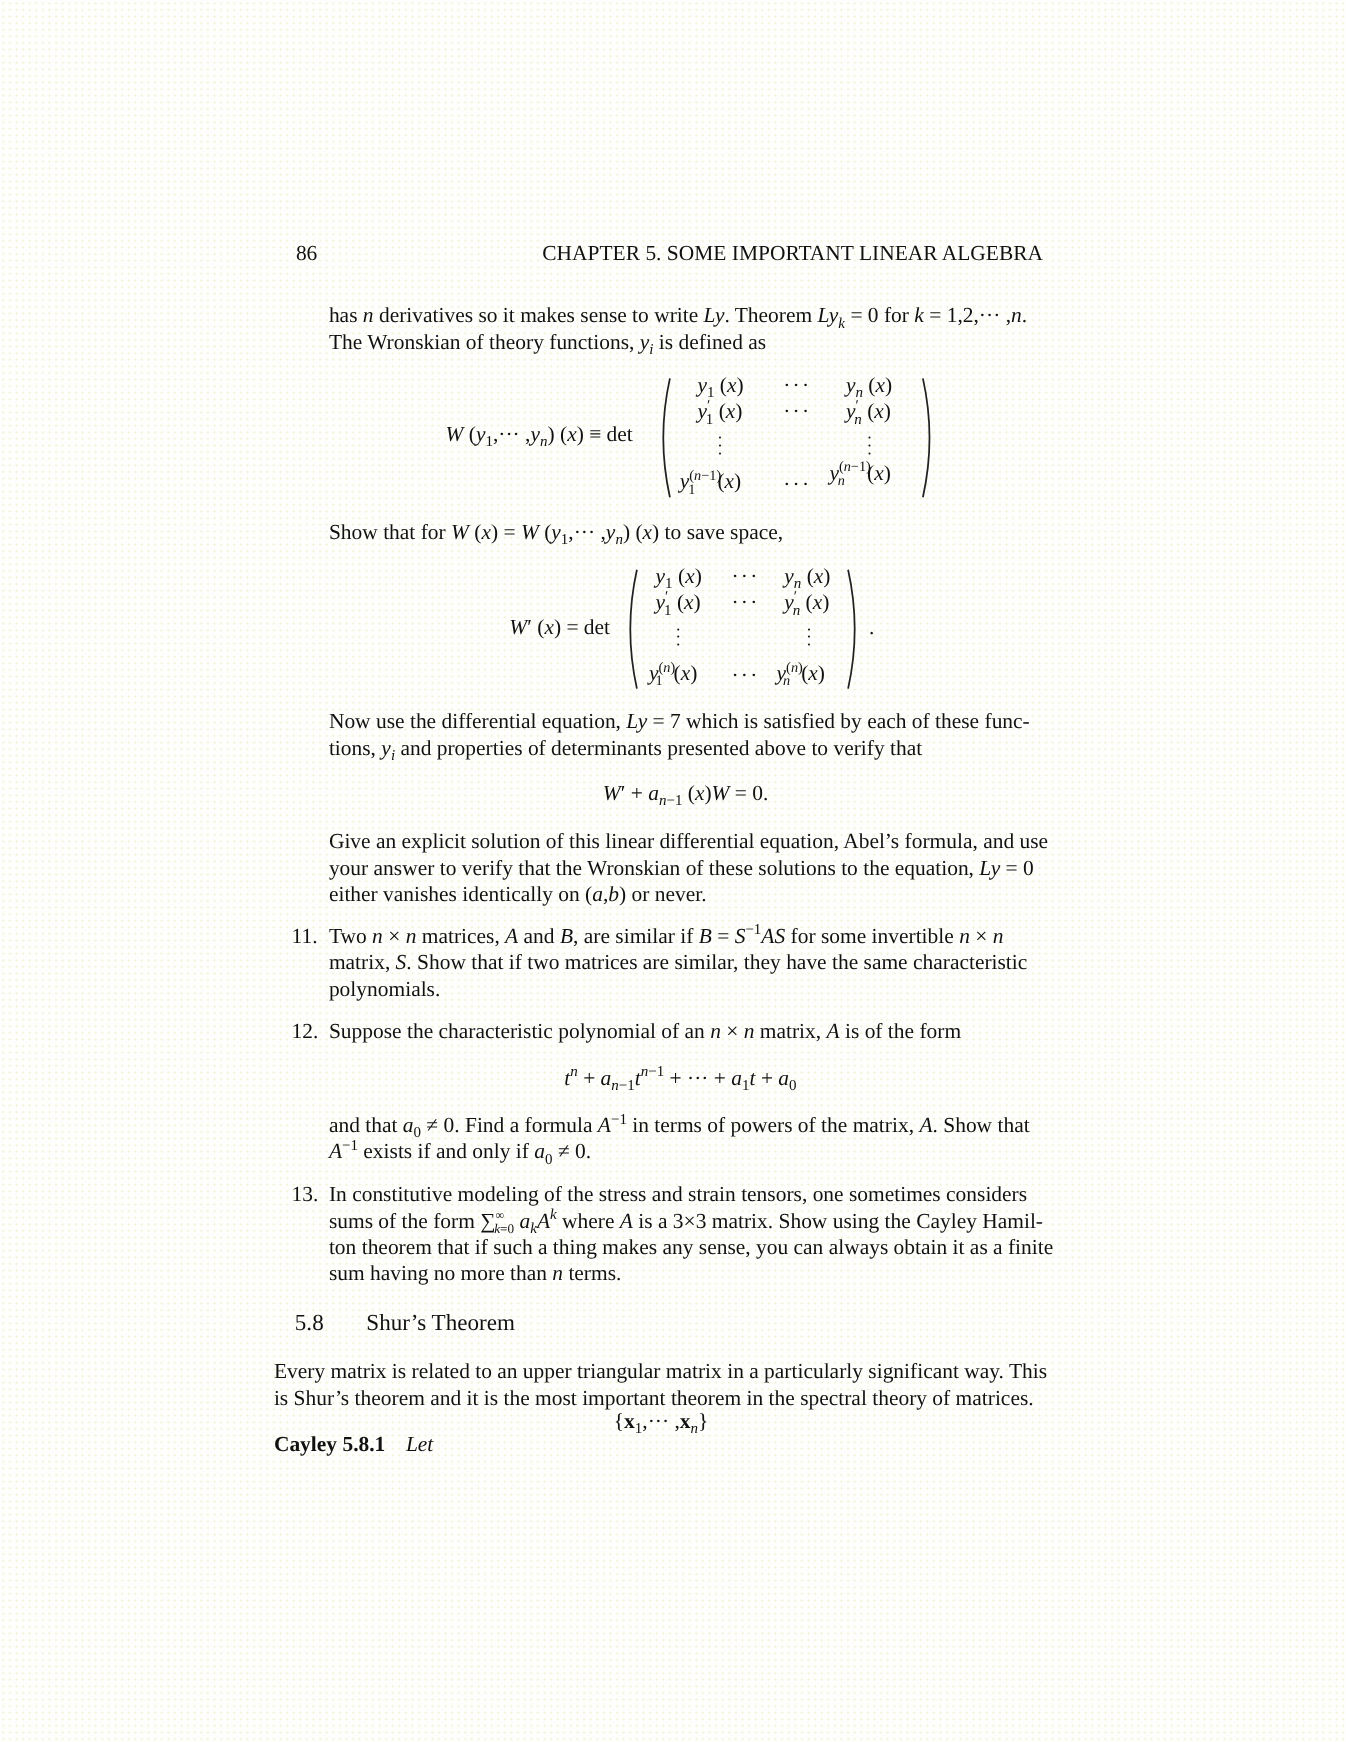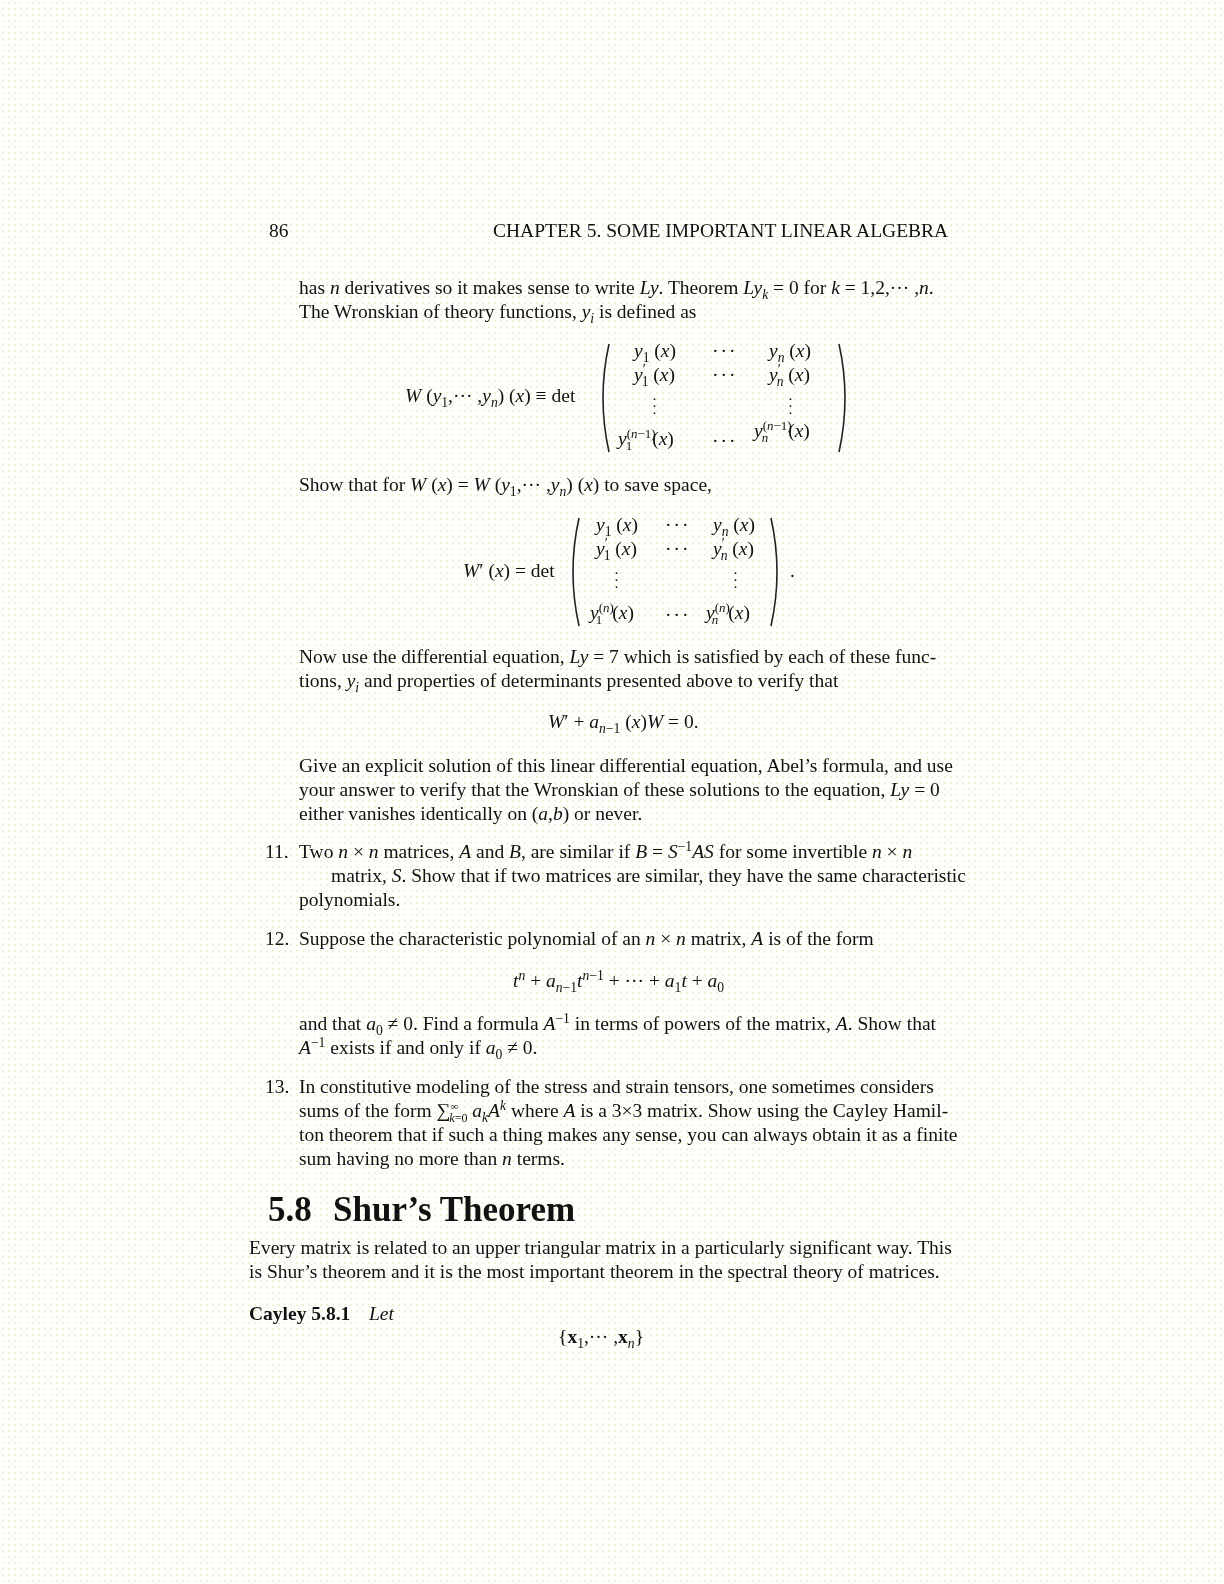--- a/index.html
+++ b/index.html
@@ -14,21 +14,21 @@
   .abs { position: absolute; white-space: nowrap; }
   .txt { font-size: 19.5px; line-height: 24px; }
   .m { font-style: italic; }
   .bf { font-weight: bold; }
   .header { top: 220px; font-size: 19.5px; }
   .item-num { font-size: 19.5px; line-height: 24px; }
   sub, sup { font-size: 70%; line-height: 0; }
   .mat { font-size: 19.5px; }
   .cell { position: absolute; white-space: nowrap; font-size: 19.5px; }
   .dots { letter-spacing: 2px; }
-  .section-title { font-size: 35px; font-weight: bold; }
+  .section-title { font-size: 21px; font-weight: normal; }
 </style>
 </head>
 <body>
 
 <div class="abs header" style="left:249px;margin-left:20px;">86</div>
 <div class="abs header" style="left:493px;">CHAPTER 5.  SOME IMPORTANT LINEAR ALGEBRA</div>
 
 <div class="abs txt" style="left:299px; top:276px;">
   <span>has </span><span class="m">n</span><span> derivatives so it makes sense to write </span><span class="m">Ly</span><span>. Theorem </span><span class="m">Ly</span><sub class="m">k</sub><span> = 0 for </span><span class="m">k</span><span> = 1,2,··· ,</span><span class="m">n</span><span>.</span>
 </div>
@@ -109,21 +109,21 @@
   <span>your answer to verify that the Wronskian of these solutions to the equation, </span><span class="m">Ly</span><span> = 0</span>
 </div>
 <div class="abs txt" style="left:299px; top:802px;">
   <span>either vanishes identically on (</span><span class="m">a,b</span><span>) or never.</span>
 </div>
 
 <div class="abs item-num" style="left:265px; top:840px;">11.</div>
 <div class="abs txt" style="left:299px; top:840px;">
   Two <span class="m">n</span> × <span class="m">n</span> matrices, <span class="m">A</span> and <span class="m">B</span>, are similar if <span class="m">B</span> = <span class="m">S</span><sup>−1</sup><span class="m">AS</span> for some invertible <span class="m">n</span> × <span class="m">n</span>
 </div>
-<div class="abs txt" style="left:299px; top:864px;margin-left:32px;">
+<div class="abs txt" style="left:299px; top:864px;">
   matrix, <span class="m">S</span>. Show that if two matrices are similar, they have the same characteristic
 </div>
 <div class="abs txt" style="left:299px; top:888px;">polynomials.</div>
 
 <div class="abs item-num" style="left:265px; top:927px;">12.</div>
 <div class="abs txt" style="left:299px; top:927px;">
   Suppose the characteristic polynomial of an <span class="m">n</span> × <span class="m">n</span> matrix, <span class="m">A</span> is of the form
 </div>
 <div class="abs mat" style="left:513px; top:970px;">
   <span class="m">t</span><sup class="m">n</sup> + <span class="m">a</span><sub><span class="m">n</span>−1</sub><span class="m">t</span><sup><span class="m">n</span>−1</sup> + ··· + <span class="m">a</span><sub>1</sub><span class="m">t</span> + <span class="m">a</span><sub>0</sub>
@@ -145,15 +145,15 @@
   sum having no more than <span class="m">n</span> terms.
 </div>
 
 <div class="abs section-title" style="left:268px; top:1190px;">5.8</div>
 <div class="abs section-title" style="left:333px; top:1190px;">Shur’s Theorem</div>
 <div class="abs txt" style="left:249px; top:1236px;">Every matrix is related to an upper triangular matrix in a particularly significant way. This</div>
 <div class="abs txt" style="left:249px; top:1260px;">is Shur’s theorem and it is the most important theorem in the spectral theory of matrices.</div>
 
 <div class="abs txt bf" style="left:249px; top:1302px;">Cayley 5.8.1</div>
 <div class="abs txt m" style="left:369px; top:1302px;text-align:right;">Let</div>
-<div class="abs mat" style="left:558px; top:1326px;">
+<div class="abs mat" style="left:558px; top:1282px;">
   {<span class="bf">x</span><sub>1</sub>,··· ,<span class="bf">x</span><sub class="m">n</sub>}
 </div>
 
 </body></html>

